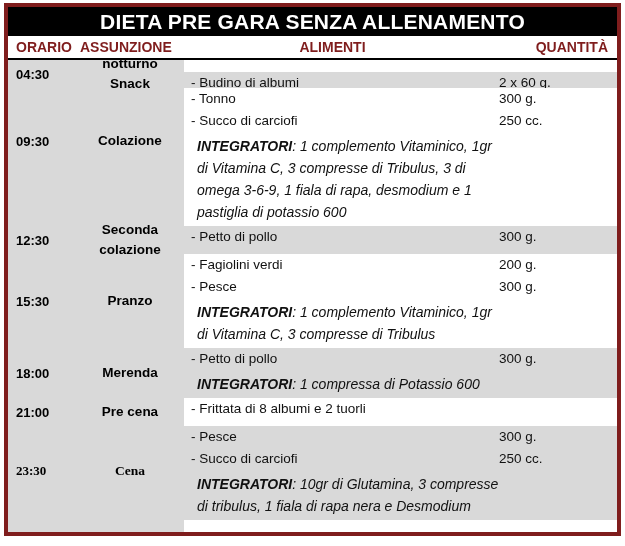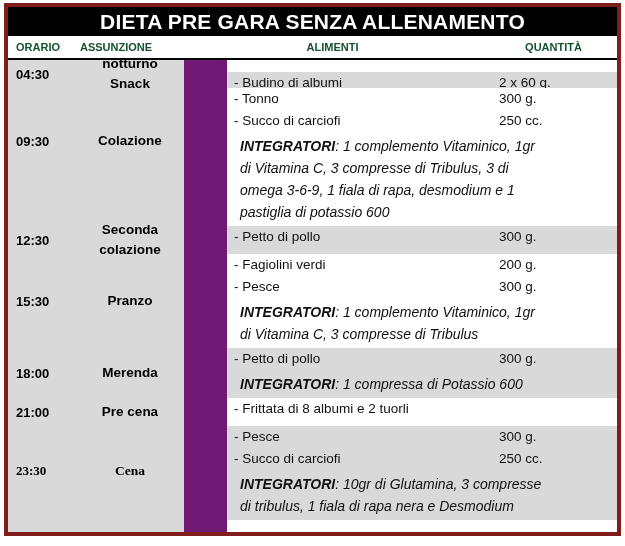--- a/index.html
+++ b/index.html
@@ -56,38 +56,37 @@
   .col-header {
     height: 24px;
     min-height: 24px;
     background: #ffffff;
     display: flex;
     align-items: center;
     box-sizing: border-box;
     border-bottom: 2px solid #000000;
   }
   .col-header .ch {
-    font-size: 11px;
-    font-weight: bold;
-    color: #14532d;
+    font-size: 14px;
+    font-weight: bold;
+    color: #7f1d1d;
     box-sizing: border-box;
     white-space: nowrap;
   }
   .ch-orario    { width: 72px;  padding-left: 8px;  text-align: left; }
   .ch-assunzione{ width: 104px; text-align: left; }
   .ch-alimenti  { flex: 1;      text-align: center; padding-right: 18px; }
-  .ch-quantita  { width: 118px; text-align: center;  padding-right: 9px; }
+  .ch-quantita  { width: 118px; text-align: right;  padding-right: 9px; }
 
   
   .body {
     flex: 1;
     display: flex;
     position: relative;
-    background: #701a75;
-    gap: 43px;
+    background: #fca5a5;
   }
 
   
   .left-cols {
     width: 176px;
     min-width: 176px;
     background: #d9d9d9;
     position: relative;
   }
   .meal-label {

